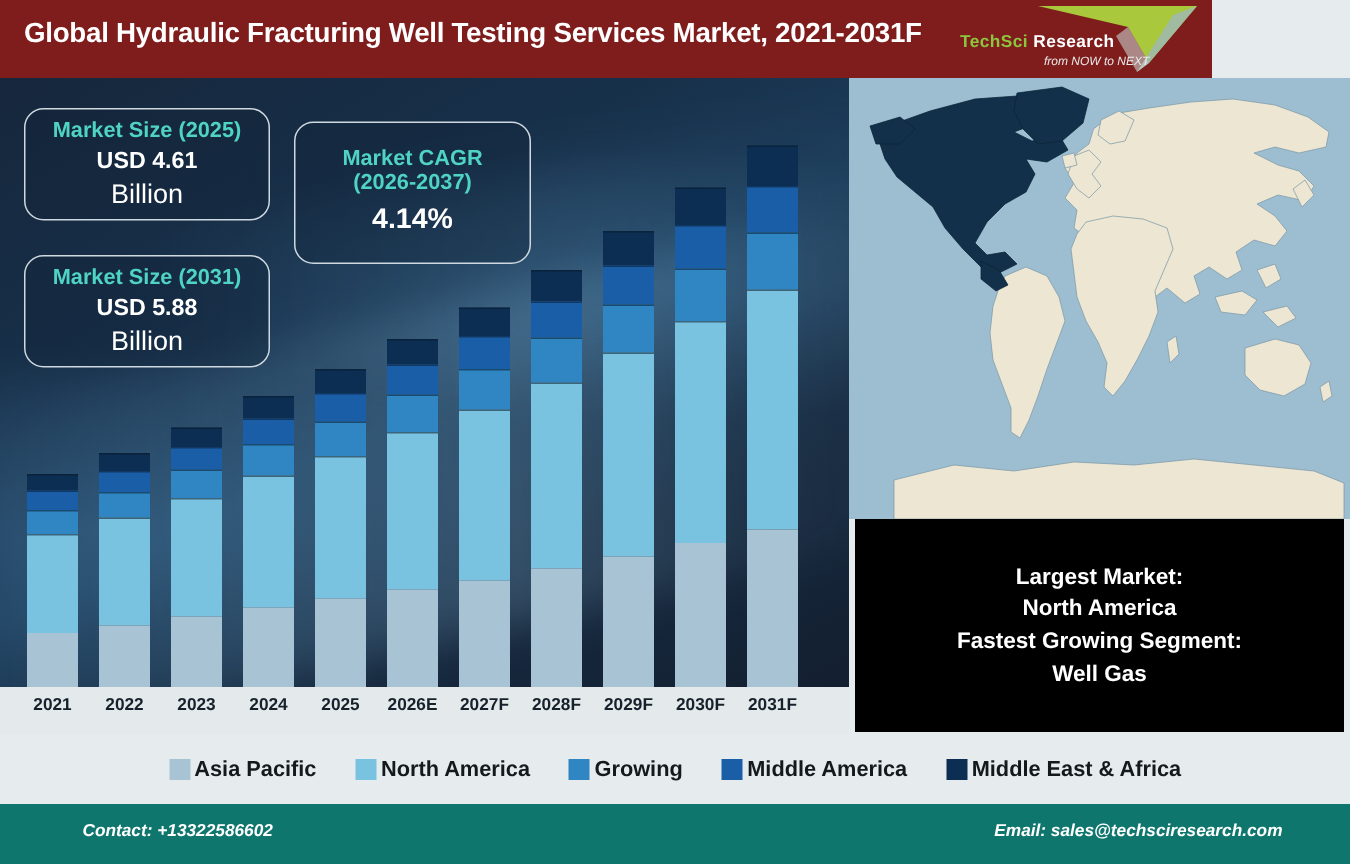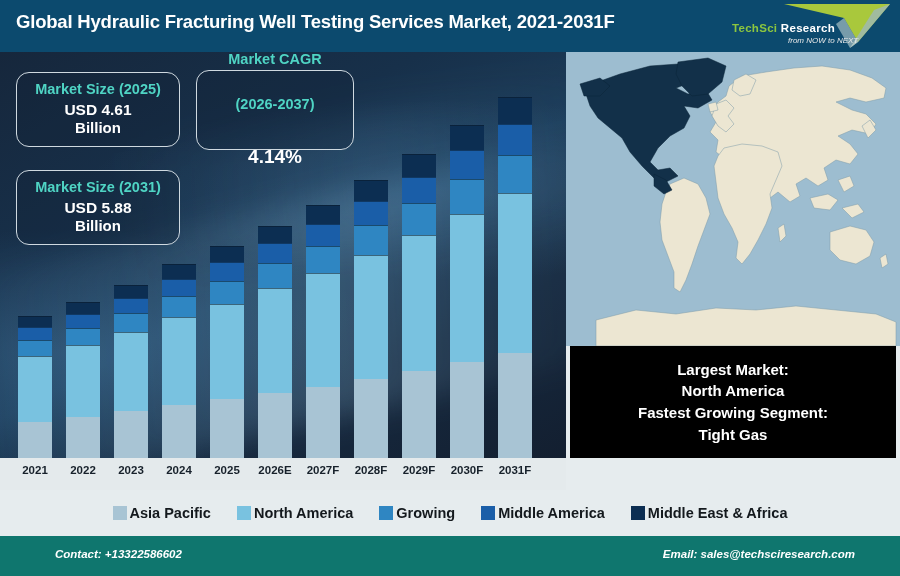--- a/index.html
+++ b/index.html
@@ -6,22 +6,22 @@
   html,body { width:900px; height:576px; overflow:hidden; }
   body {
     font-family:"Liberation Sans", sans-serif;
     background:#e6ecee;
     position:relative;
   }
   .frame { position:absolute; inset:0; width:900px; height:576px; }
 
   
   .header {
-    position:absolute; left:0; top:0; width:900px; height:52px;
-    background:#0c4a6e;
+    position:absolute; left:0; top:0; width:808px; height:52px;
+    background:#7f1d1d;
     overflow:hidden;
   }
   .header-title {
     position:absolute; left:16px; top:11px;
     font-size:18.5px; font-weight:bold; color:#ffffff;
     letter-spacing:-0.2px; white-space:nowrap;
   }
   .logo-wrap {
     position:absolute; right:8px; top:2px; width:168px; height:48px;
   }
@@ -65,30 +65,30 @@
   .stat-box {
     position:absolute;
     border:1.4px solid #cfd9e0;
     border-radius:13px;
     background:rgba(18,34,52,0.30);
     display:flex; flex-direction:column;
     align-items:center; justify-content:center;
     text-align:center;
   }
   #stat-ms2025 { left:16px;  top:72px;  width:164px; height:75px; }
-  #stat-cagr   { left:196px; top:70px;  width:158px; height:80px;gap:28px; }
+  #stat-cagr   { left:196px; top:81px;  width:158px; height:95px; }
   #stat-ms2031 { left:16px;  top:170px; width:164px; height:75px; }
   .stat-head {
     color:#4fd4c4; font-size:14.5px; font-weight:bold; line-height:1.12;
   }
   .stat-val {
     color:#ffffff; font-size:15.5px; font-weight:bold; line-height:1.25; margin-top:3px;
   }
   .stat-val.big { font-size:19px; margin-top:5px; }
-  .stat-unit { color:#ffffff; font-size:15px; font-weight:bold; line-height:1.25; }
+  .stat-unit { color:#ffffff; font-size:18px; font-weight:normal; line-height:1.25; }
 
   
   .chart {
     position:absolute; left:0; top:52px; width:566px; height:406px;
   }
   .bar {
     position:absolute; bottom:0; width:34px;
     display:flex; flex-direction:column-reverse;
   }
   .seg { width:100%; border-top:1px solid rgba(10,25,40,0.55); }
@@ -106,21 +106,21 @@
 
   
   .map-panel {
     position:absolute; left:566px; top:52px; width:334px; height:294px;
     background:#9dbdd0; overflow:hidden;
   }
   .map-panel svg { display:block; width:100%; height:100%; }
 
   
   .info-box {
-    position:absolute; left:570px; top:346px; width:326px; height:112px;
+    position:absolute; left:570px; top:346px; width:326px; height:142px;
     background:#000000;
     display:flex; flex-direction:column;
     align-items:center; justify-content:center;
     text-align:center;
   }
   .info-line { color:#ffffff; font-size:15px; font-weight:bold; line-height:1.45; }
 
   
   .legend {
     position:absolute; left:0; top:490px; width:900px; height:46px;
@@ -325,21 +325,21 @@
 
         <path d="M88,122 L100,128 L106,138 L98,142 L88,134 Z" fill="#123049"></path>
       </g>
     </svg>
   </div>
 
   <div class="info-box">
     <div class="info-line">Largest Market:</div>
     <div class="info-line">North America</div>
     <div class="info-line">Fastest Growing Segment:</div>
-    <div class="info-line">Tight Gas</div>
+    <div class="info-line">Well Gas</div>
   </div>
 
   <div class="legend" id="chart-legend">
       <div class="legend-item">
         <span class="legend-swatch" style="background: rgb(168, 196, 212);"></span>
         <span class="legend-label">Asia Pacific</span>
       </div>
       <div class="legend-item">
         <span class="legend-swatch" style="background: rgb(121, 194, 224);"></span>
         <span class="legend-label">North America</span>

